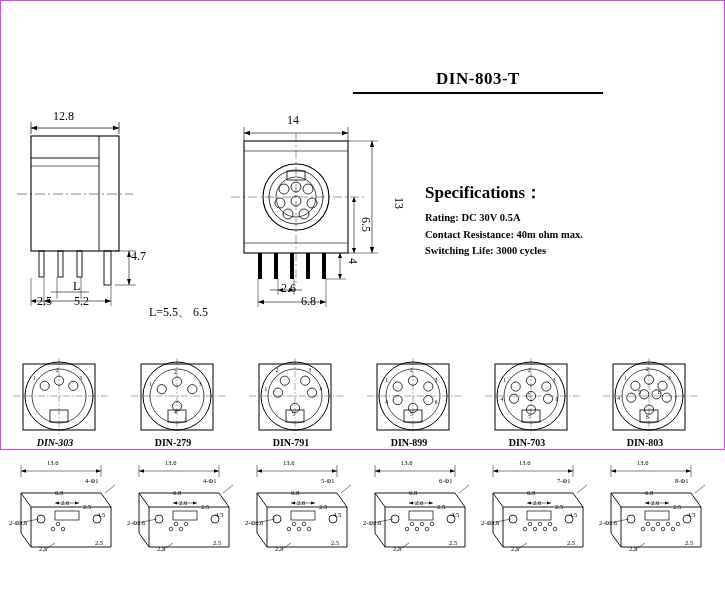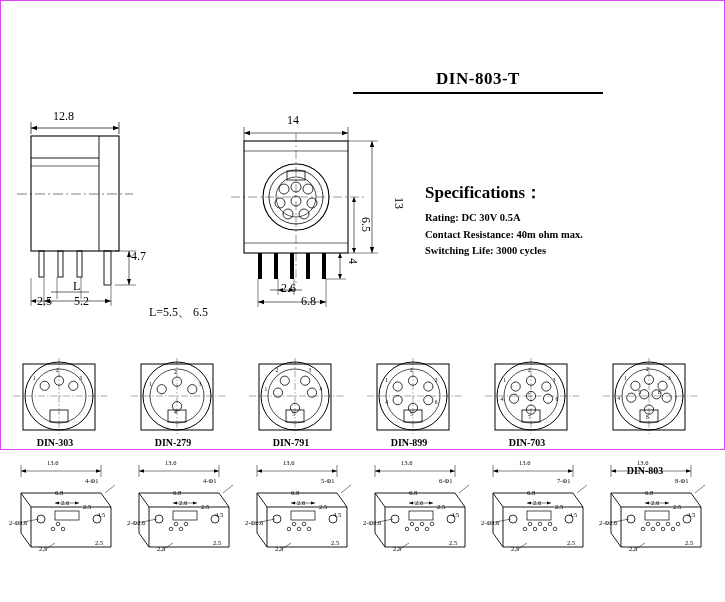--- a/index.html
+++ b/index.html
@@ -296,26 +296,26 @@
       <div class="abs tiny" style="left: 622.968px; top: 19.476px;">1</div>
       <div class="abs tiny" style="left: 645px; top: 9.5616px;">2</div>
       <div class="abs tiny" style="left: 667.032px; top: 19.476px;">3</div>
       <div class="abs tiny" style="left: 616.358px; top: 38.754px;">4</div>
       <div class="abs tiny" style="left: 637.289px; top: 33.246px;">5</div>
       <div class="abs tiny" style="left: 657.118px; top: 33.246px;">6</div>
       <div class="abs tiny" style="left: 673.642px; top: 38.754px;">7</div>
       <div class="abs tiny" style="left: 645px; top: 58.032px;">8</div>
     </div>
   <div class="abs" id="variant-labels" style="left:0;top:436px;width:725px;height:16px;">
-      <div class="abs partlbl" style="left: 11px; top: 0px;">DIN-303</div>
+      <div class="abs partlbl" style="left: 11px; top: 0px; font-style: italic;">DIN-303</div>
       <div class="abs partlbl" style="left: 129px; top: 0px;">DIN-279</div>
       <div class="abs partlbl" style="left: 247px; top: 0px;">DIN-791</div>
       <div class="abs partlbl" style="left: 365px; top: 0px;">DIN-899</div>
       <div class="abs partlbl" style="left: 483px; top: 0px;">DIN-703</div>
-      <div class="abs partlbl" style="left: 601px; top: 0px; margin-top: 28px;">DIN-803</div>
+      <div class="abs partlbl" style="left: 601px; top: 0px;">DIN-803</div>
     </div>
 
   <div class="abs" id="variant-footprints" style="left:0;top:458px;width:725px;height:110px;">
       <div class="abs" style="left: 8px; top: 0px;">
         <svg width="112" height="104" viewBox="0 0 112 104">
           <line class="ln" x1="12" y1="18" x2="12" y2="6" stroke-width="0.5"></line>
           <line class="ln" x1="92" y1="18" x2="92" y2="6" stroke-width="0.5"></line>
           <line class="ln" x1="12" y1="12" x2="92" y2="12" stroke-width="0.5"></line>
           <path d="M12 12 l5 -1.8 v3.6 z" fill="#000"></path>
           <path d="M92 12 l-5 -1.8 v3.6 z" fill="#000"></path>

